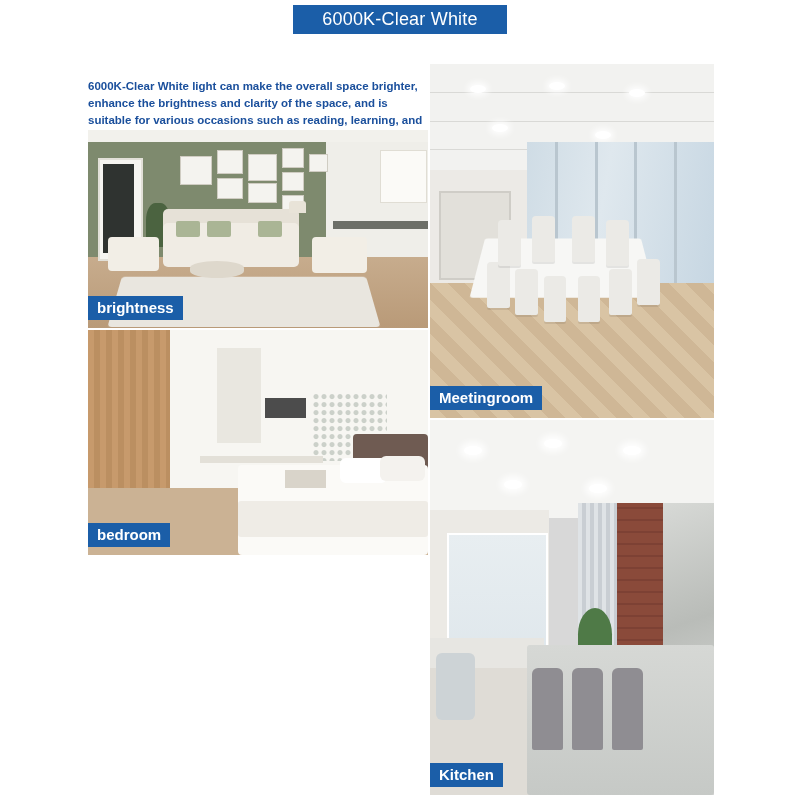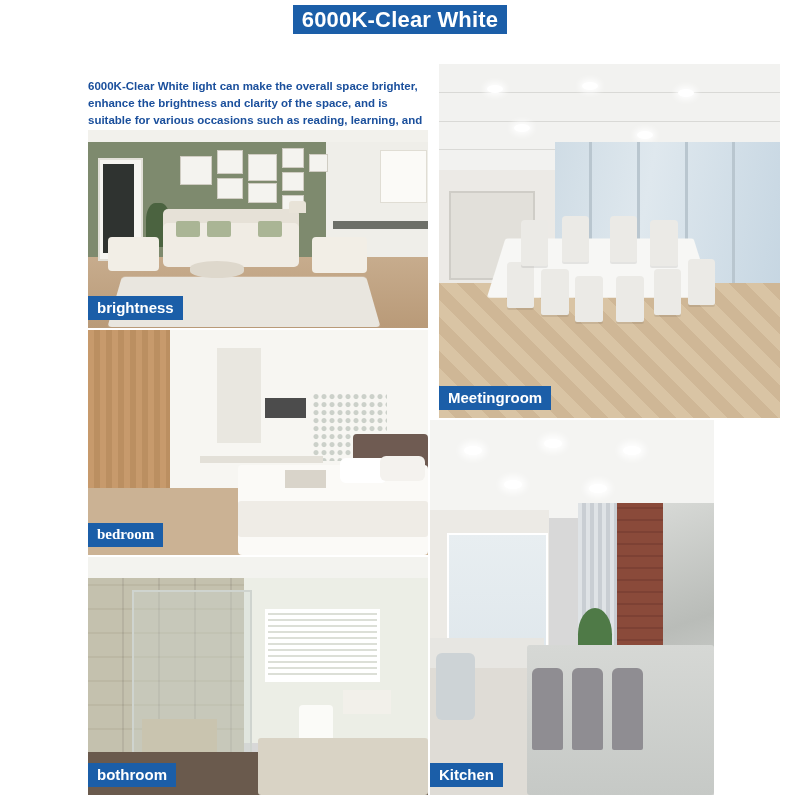--- a/index.html
+++ b/index.html
@@ -27,22 +27,22 @@
     top: 5px;
     width: 214px;
     height: 29px;
     background: #1b5ea8;
     display: flex;
     align-items: center;
     justify-content: center;
   }
   .header-title {
     color: #ffffff;
-    font-size: 22px;
-    font-weight: bold;
+    font-size: 18px;
+    font-weight: normal;
     letter-spacing: 0.2px;
     white-space: nowrap;
   }
 
   
   .intro {
     position: absolute;
     left: 88px;
     top: 66px;
     width: 340px;
@@ -73,23 +73,23 @@
     color: #ffffff;
     font-size: 15px;
     font-weight: bold;
     padding: 3px 9px 4px 9px;
     white-space: nowrap;
     z-index: 5;
   }
 
   
   .tile-living   { left: 0px;   top: 0px;   width: 340px; height: 198px; }
-  .tile-bedroom  { left: 0px;   top: 200px; width: 340px; height: 225px; font-family: Liberation Serif, serif; }
+  .tile-bedroom  { left: 0px;   top: 200px; width: 340px; height: 225px; }
   .tile-bath     { left: 0px;   top: 427px; width: 340px; height: 238px; }
-  .tile-meeting  { left: 351px; top: -66px; width: 341px; height: 354px; }
+  .tile-meeting  { left: 342px; top: -66px; width: 284px; height: 354px; }
   .tile-kitchen  { left: 342px; top: 290px; width: 284px; height: 375px; }
 
   
   .scene { position: absolute; inset: 0; }
 
   
   .lr-wall { position:absolute; left:0; top:0; width:100%; height:64%; background:#7e8a6e; }
   .lr-wall-right { position:absolute; left:70%; top:0; width:30%; height:64%; background:#efeee9; }
   .lr-ceiling { position:absolute; left:0; top:0; width:100%; height:6%; background:#f2f1ec; }
   .lr-floor { position:absolute; left:0; top:64%; width:100%; height:36%;
@@ -240,35 +240,20 @@
         <div class="bd-head"></div>
         <div class="bd-bed"></div>
         <div class="bd-pillow1"></div>
         <div class="bd-pillow2"></div>
         <div class="bd-blanket"></div>
         <div class="bd-night"></div>
       </div>
       <span class="caption">bedroom</span>
     </div>
 
-    <div class="tile tile-bath">
-      <div class="scene">
-        <div class="bt-wall"></div>
-        <div class="bt-tile"></div>
-        <div class="bt-ceil"></div>
-        <div class="bt-window"></div>
-        <div class="bt-glass"></div>
-        <div class="bt-bench"></div>
-        <div class="bt-floor"></div>
-        <div class="bt-toilet"></div>
-        <div class="bt-towel"></div>
-        <div class="bt-counter"></div>
-      </div>
-      <span class="caption">bothroom</span>
-    </div>
 
     <div class="tile tile-meeting">
       <div class="scene">
         <div class="mr-ceil"></div>
         <div class="mr-ceil-line" style="top:8%;"></div>
         <div class="mr-ceil-line" style="top:16%;"></div>
         <div class="mr-ceil-line" style="top:24%;"></div>
         <div class="mr-light" style="left:14%; top:6%;"></div>
         <div class="mr-light" style="left:42%; top:5%;"></div>
         <div class="mr-light" style="left:70%; top:7%;"></div>

